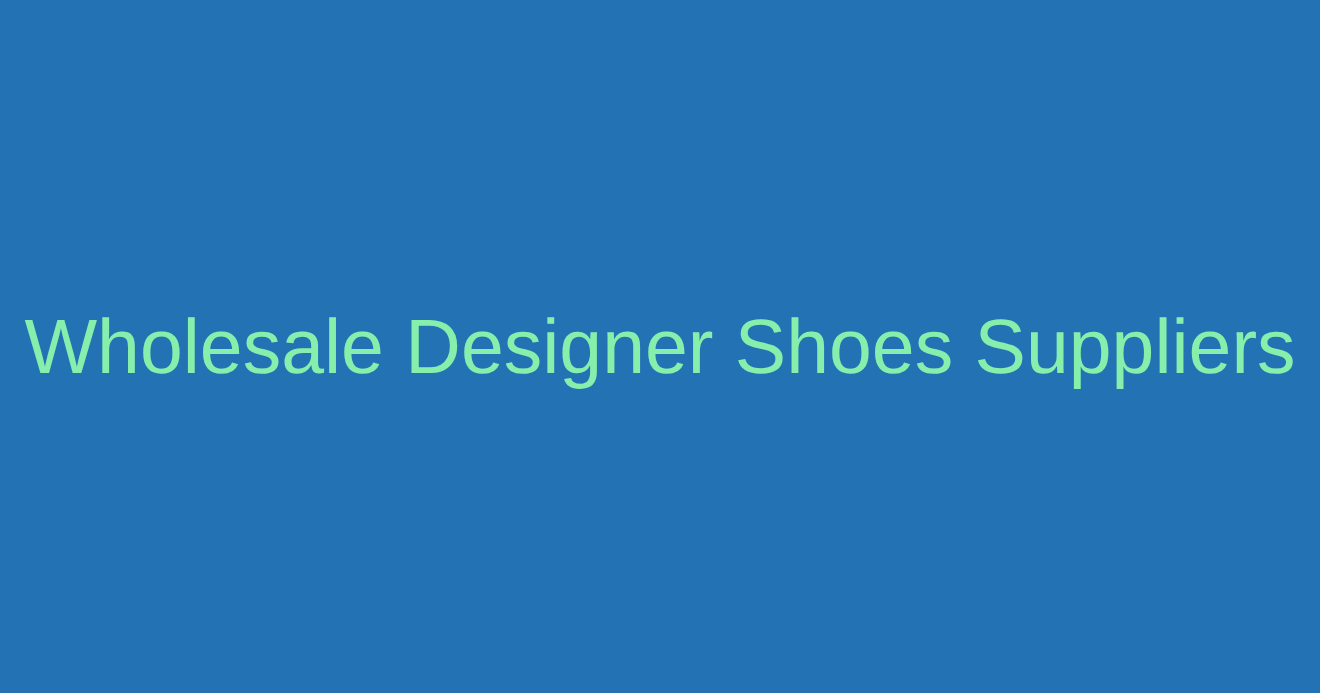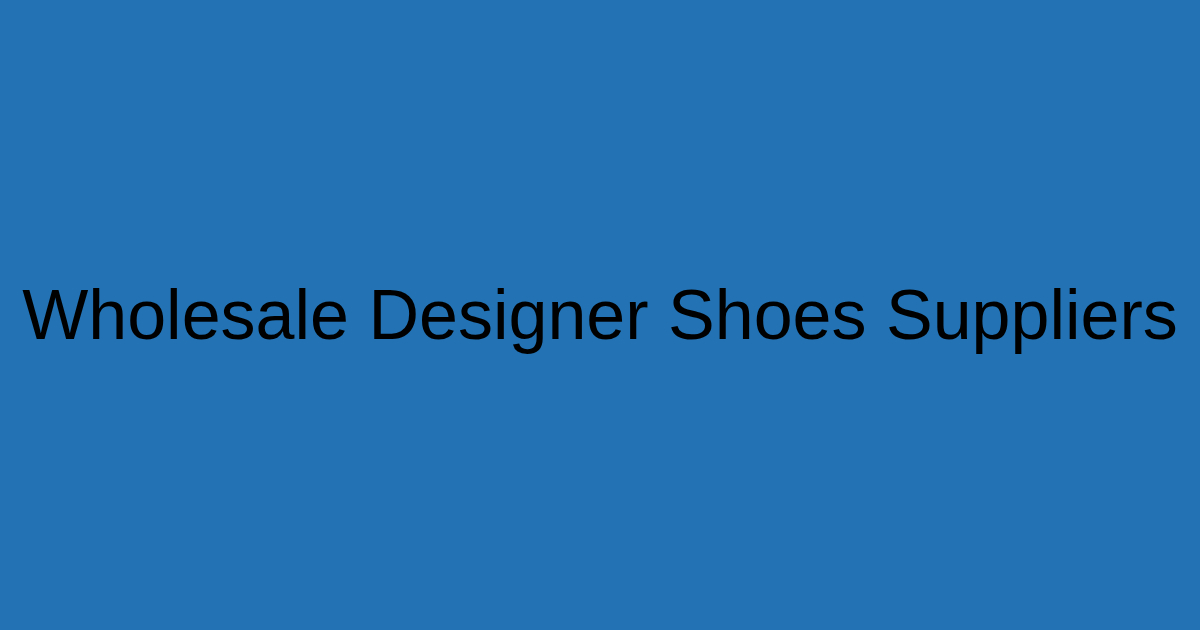--- a/index.html
+++ b/index.html
@@ -46,15 +46,15 @@
     text-align: center;
     white-space: nowrap;
     -webkit-font-smoothing: antialiased;
   }
 </style>
 </head>
 <body>
 
 <div class="share-card" style="background-color: rgb(34, 114, 180);">
   <div class="card-inner">
-    <h1 class="card-title" style="color: #000000;">Wholesale Designer Shoes Suppliers</h1>
+    <h1 class="card-title" style="color: #86efac;">Wholesale Designer Shoes Suppliers</h1>
   </div>
 </div>
 
 </body></html>

